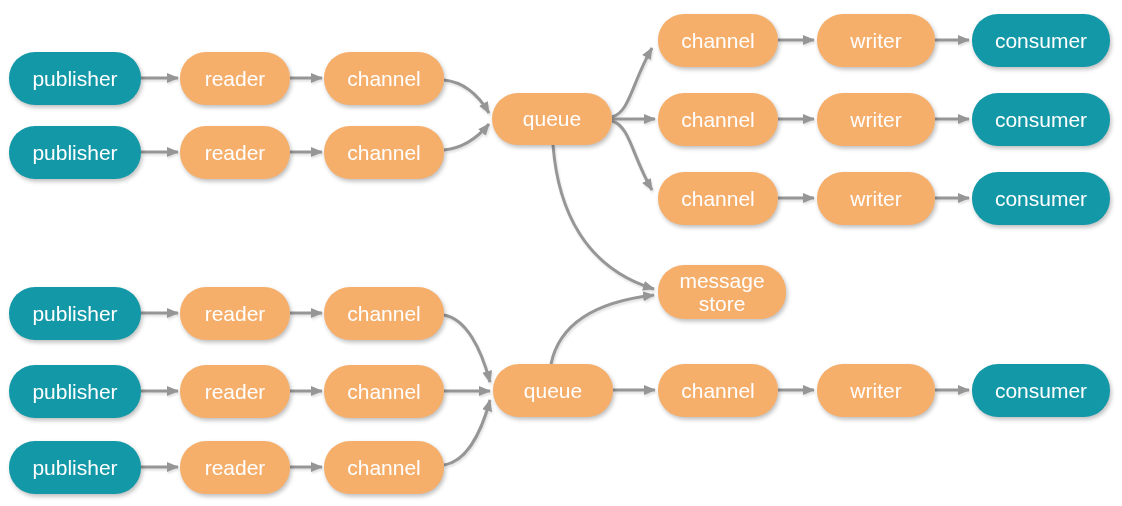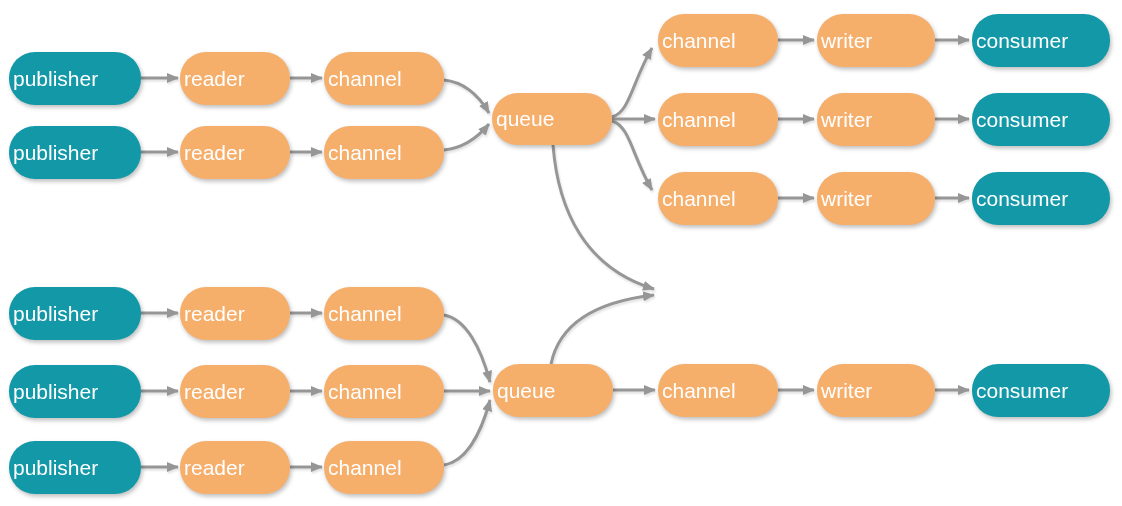--- a/index.html
+++ b/index.html
@@ -15,21 +15,21 @@
     position: absolute;
     left: 0; top: 0;
     width: 1122px; height: 506px;
     filter: drop-shadow(1px 2px 1px rgba(0,0,0,0.12));
   }
   .node {
     position: absolute;
     border-radius: 26px;
     display: flex;
     align-items: center;
-    justify-content: flex-start;
+    justify-content: center;
     text-align: center;
     box-shadow: 1.5px 2.5px 4px rgba(0,0,0,0.25);
     box-sizing: border-box;
   }
   .node .label {
     color: #ffffff;
     font-size: 21px;
     line-height: 1.1;
     white-space: pre-line;
     padding: 0 4px;
@@ -117,20 +117,23 @@
     </div>
     <div class="node" style="left: 658px; top: 172px; width: 120px; height: 53px; background: rgb(246, 174, 107);">
       <span class="label" style="color: rgb(255, 255, 255);">channel</span>
     </div>
     <div class="node" style="left: 817px; top: 172px; width: 118px; height: 53px; background: rgb(246, 174, 107);">
       <span class="label" style="color: rgb(255, 255, 255);">writer</span>
     </div>
     <div class="node" style="left: 972px; top: 172px; width: 138px; height: 53px; background: rgb(19, 152, 168);">
       <span class="label" style="color: rgb(255, 255, 255);">consumer</span>
     </div>
+    <div class="node" style="left: 658px; top: 265px; width: 128px; height: 54px; background: rgb(246, 174, 107);">
+      <span class="label" style="color: rgb(255, 255, 255);">message store</span>
+    </div>
     <div class="node" style="left: 9px; top: 287px; width: 132px; height: 53px; background: rgb(19, 152, 168);">
       <span class="label" style="color: rgb(255, 255, 255);">publisher</span>
     </div>
     <div class="node" style="left: 180px; top: 287px; width: 110px; height: 53px; background: rgb(246, 174, 107);">
       <span class="label" style="color: rgb(255, 255, 255);">reader</span>
     </div>
     <div class="node" style="left: 324px; top: 287px; width: 120px; height: 53px; background: rgb(246, 174, 107);">
       <span class="label" style="color: rgb(255, 255, 255);">channel</span>
     </div>
     <div class="node" style="left: 9px; top: 365px; width: 132px; height: 53px; background: rgb(19, 152, 168);">

